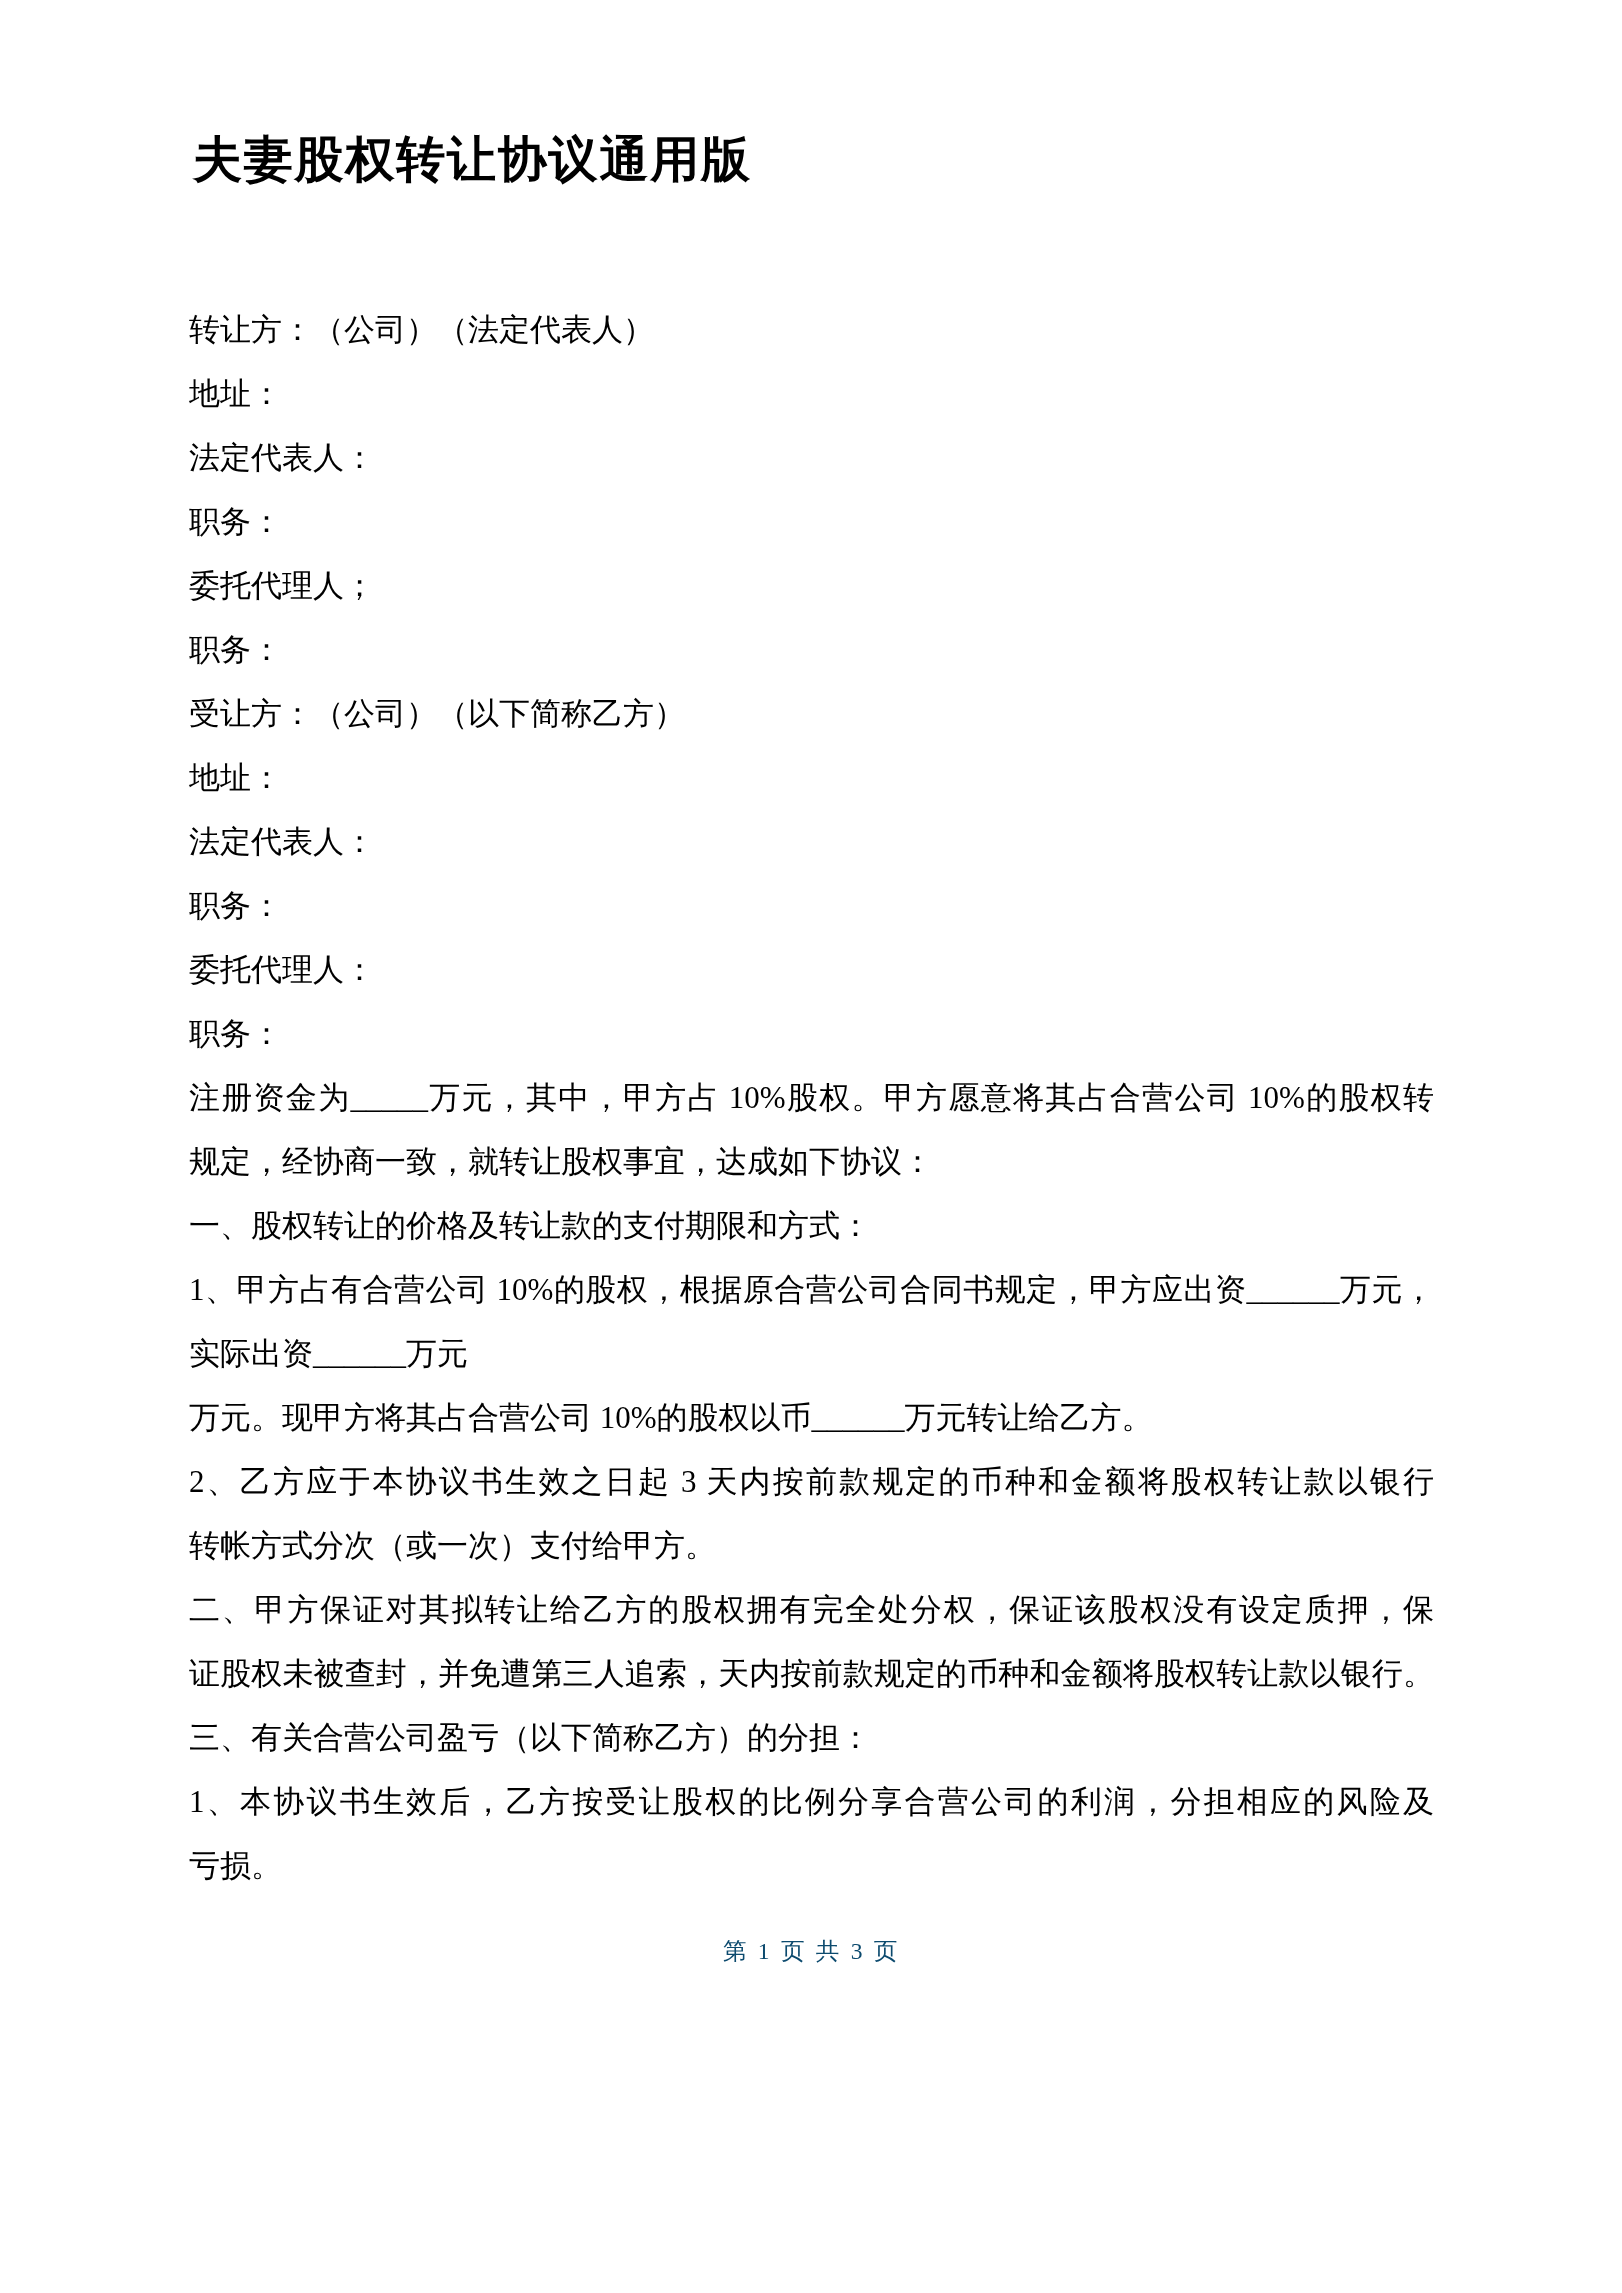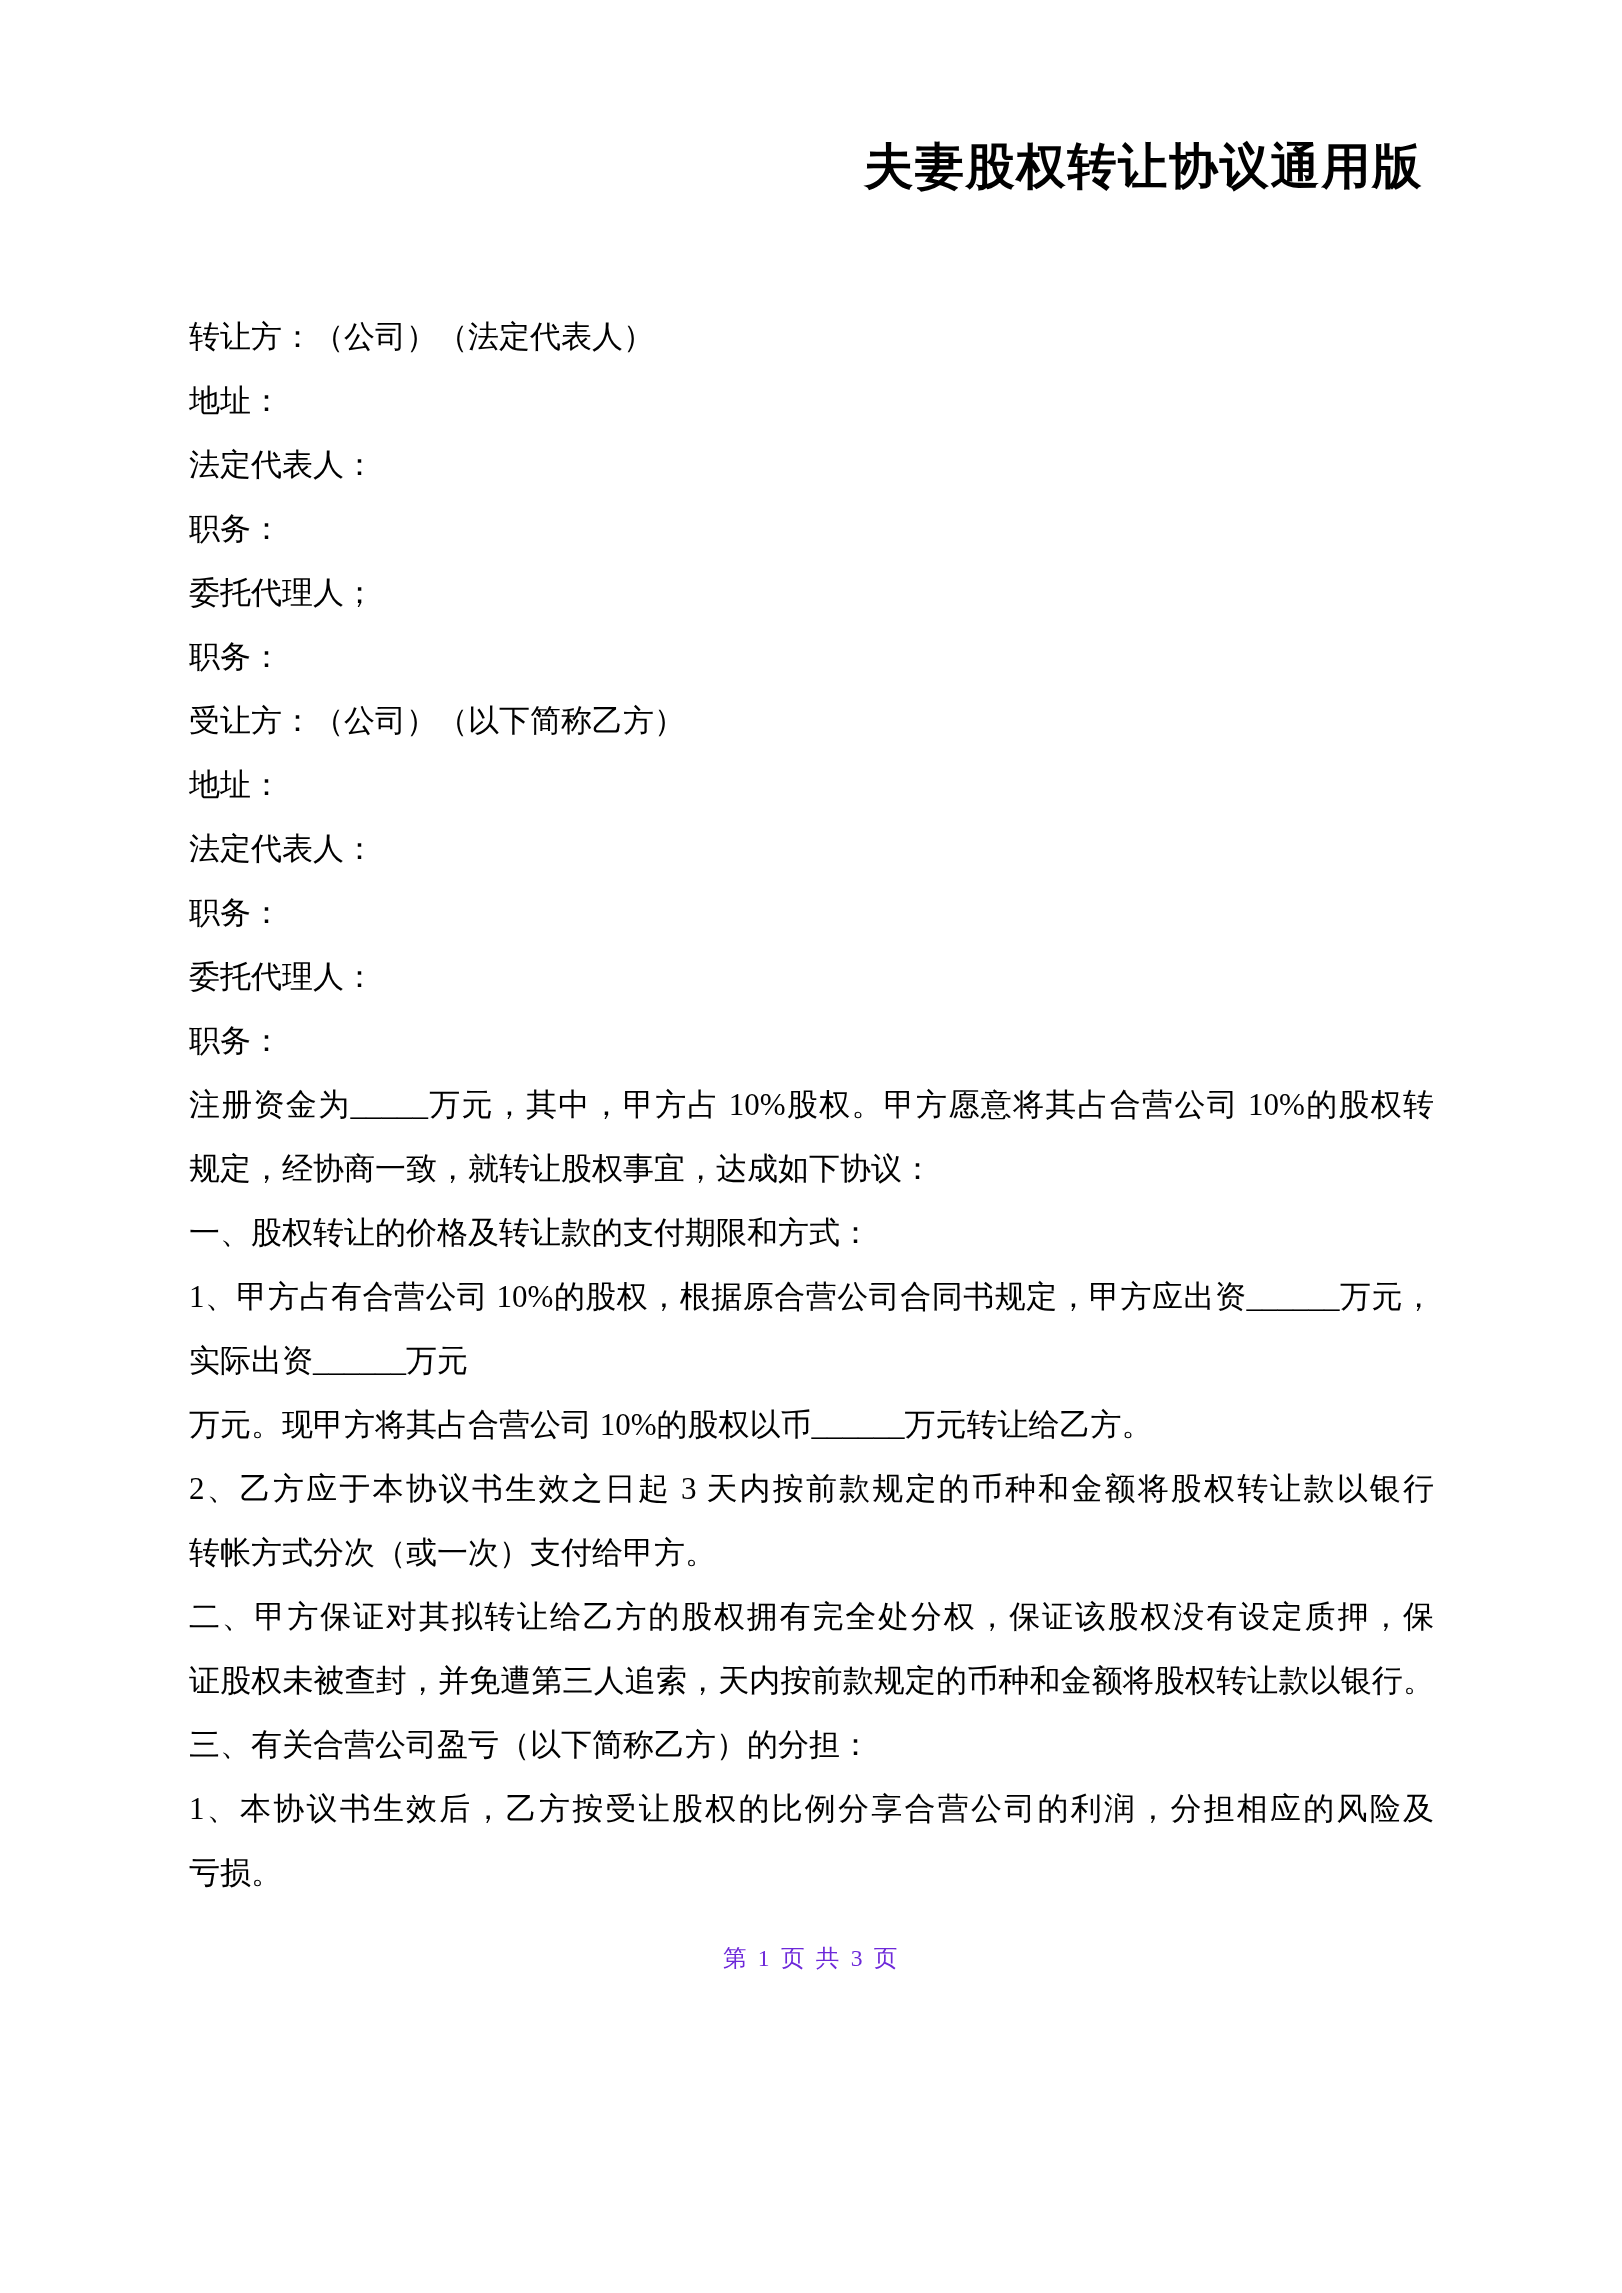--- a/index.html
+++ b/index.html
@@ -15,27 +15,27 @@
     overflow: hidden;
   }
   .page {
     box-sizing: border-box;
     width: 1623px;
     height: 2294px;
     padding: 0 189px;
     background: #ffffff;
   }
   .title {
-    margin: 11px;
+    margin: 4px;
     padding-top: 106px;
     height: 100px;
     line-height: 100px;
     font-size: 49px;
     font-weight: bold;
-    text-align: right;
+    text-align: left;
     letter-spacing: 1.8px;
     white-space: nowrap;
   }
   .lines {
     margin-top: 88px;
   }
   .line {
     height: 64px;
     line-height: 64px;
     font-size: 31px;
@@ -48,21 +48,21 @@
     text-align-last: justify;
     white-space: normal;
   }
   .footer {
     margin-top: 35px;
     height: 36px;
     line-height: 36px;
     font-size: 23.6px;
     text-align: center;
     letter-spacing: 2.7px;
-    color: #6d28d9;
+    color: #0c4a6e;
     font-family: Liberation Serif, serif;
   }
 </style>
 </head>
 <body>
 
 <div class="page">
   <h1 class="title">夫妻股权转让协议通用版</h1>
 
   <div class="lines" id="document-lines">

